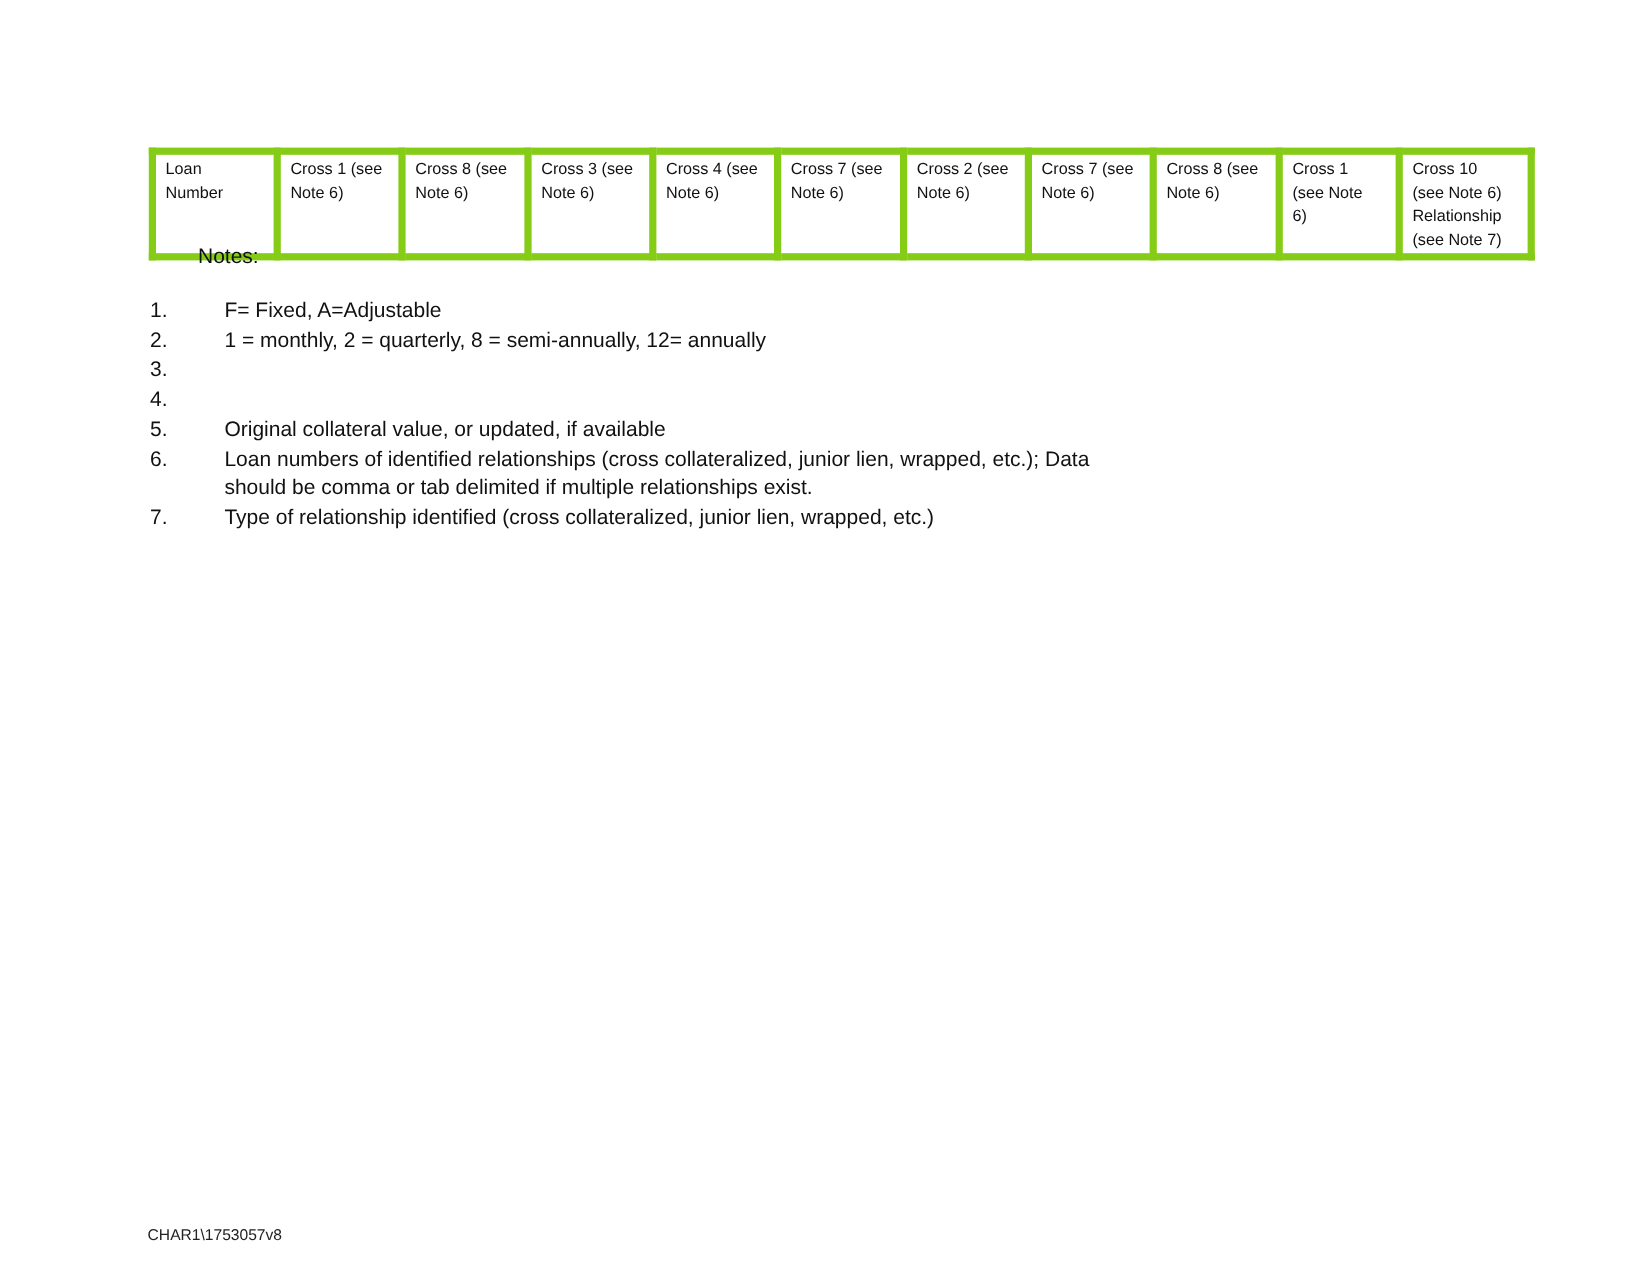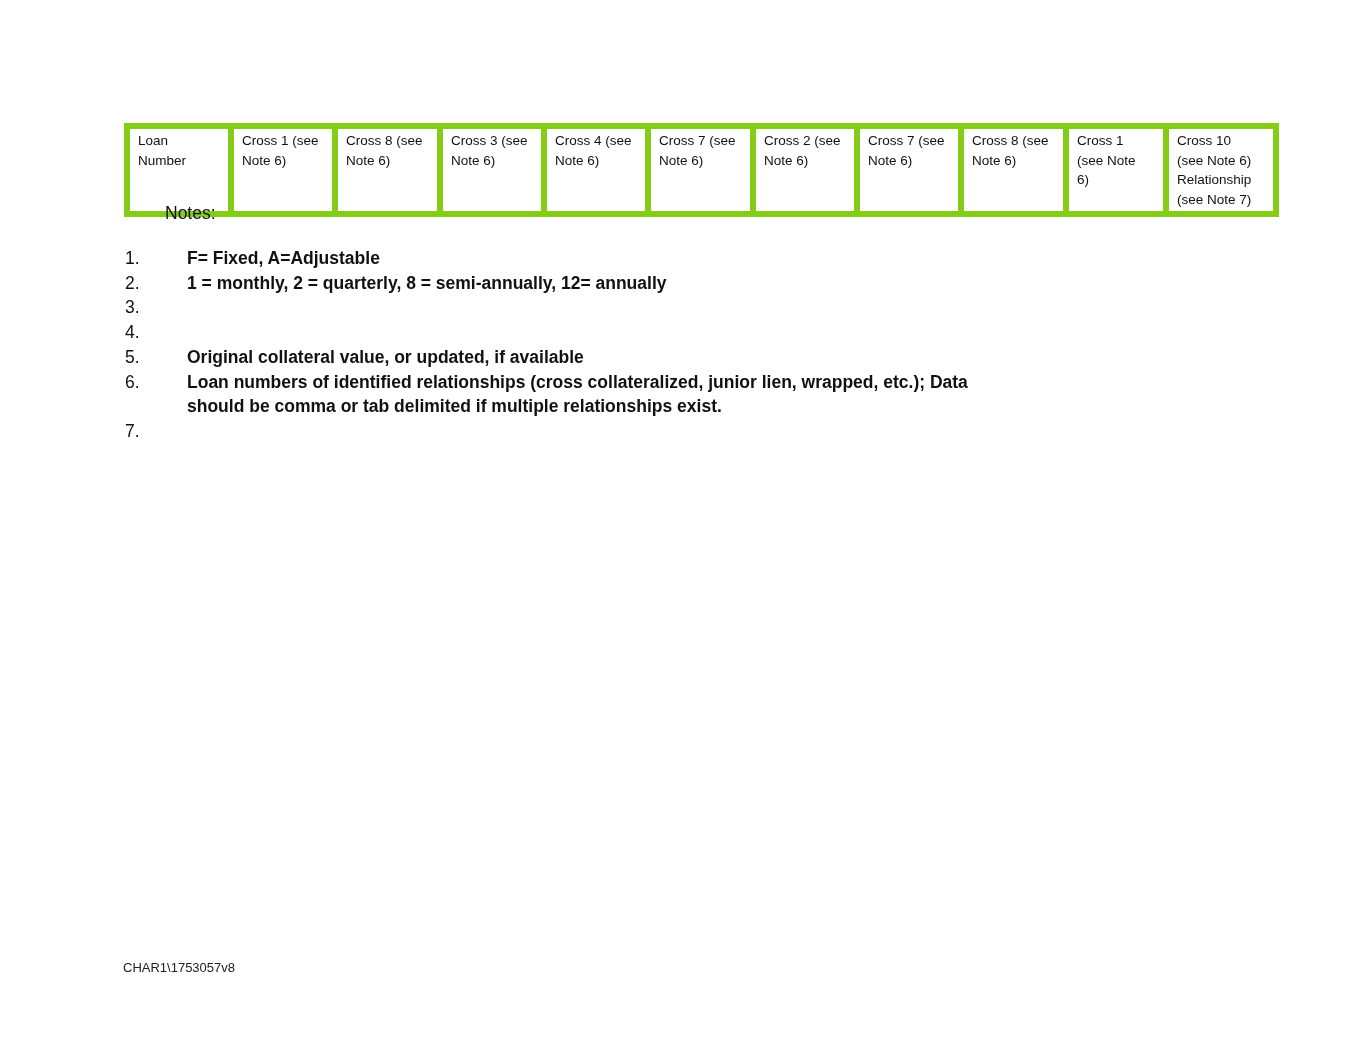--- a/index.html
+++ b/index.html
@@ -60,26 +60,25 @@
     font-size: 17.5px;
     line-height: 24.7px;
     color: #111111;
   }
   .note-text {
     font-size: 17.5px;
     line-height: 24.7px;
     white-space: pre-line;
     max-width: 850px;
     color: #111111;
-    font-weight: bold;
   }
   .doc-footer {
     position: absolute;
     left: 123px;
-    top: 959px;
+    top: 1020px;
     font-size: 13px;
     line-height: 18px;
     color: #222222;
   }
 </style>
 </head>
 <body>
 
 <div class="page">
 
@@ -149,18 +148,19 @@
       <span class="note-num">5.</span>
       <div class="note-text">Original collateral value, or updated, if available</div>
     </div>
     <div class="note-row">
       <span class="note-num">6.</span>
       <div class="note-text">Loan numbers of identified relationships (cross collateralized, junior lien, wrapped, etc.); Data
 should be comma or tab delimited if multiple relationships exist.</div>
     </div>
     <div class="note-row">
       <span class="note-num">7.</span>
+      <div class="note-text">Type of relationship identified (cross collateralized, junior lien, wrapped, etc.)</div>
     </div>
   </div>
 
   <div class="doc-footer">CHAR1\1753057v8</div>
 
 </div>
 
 </body></html>

